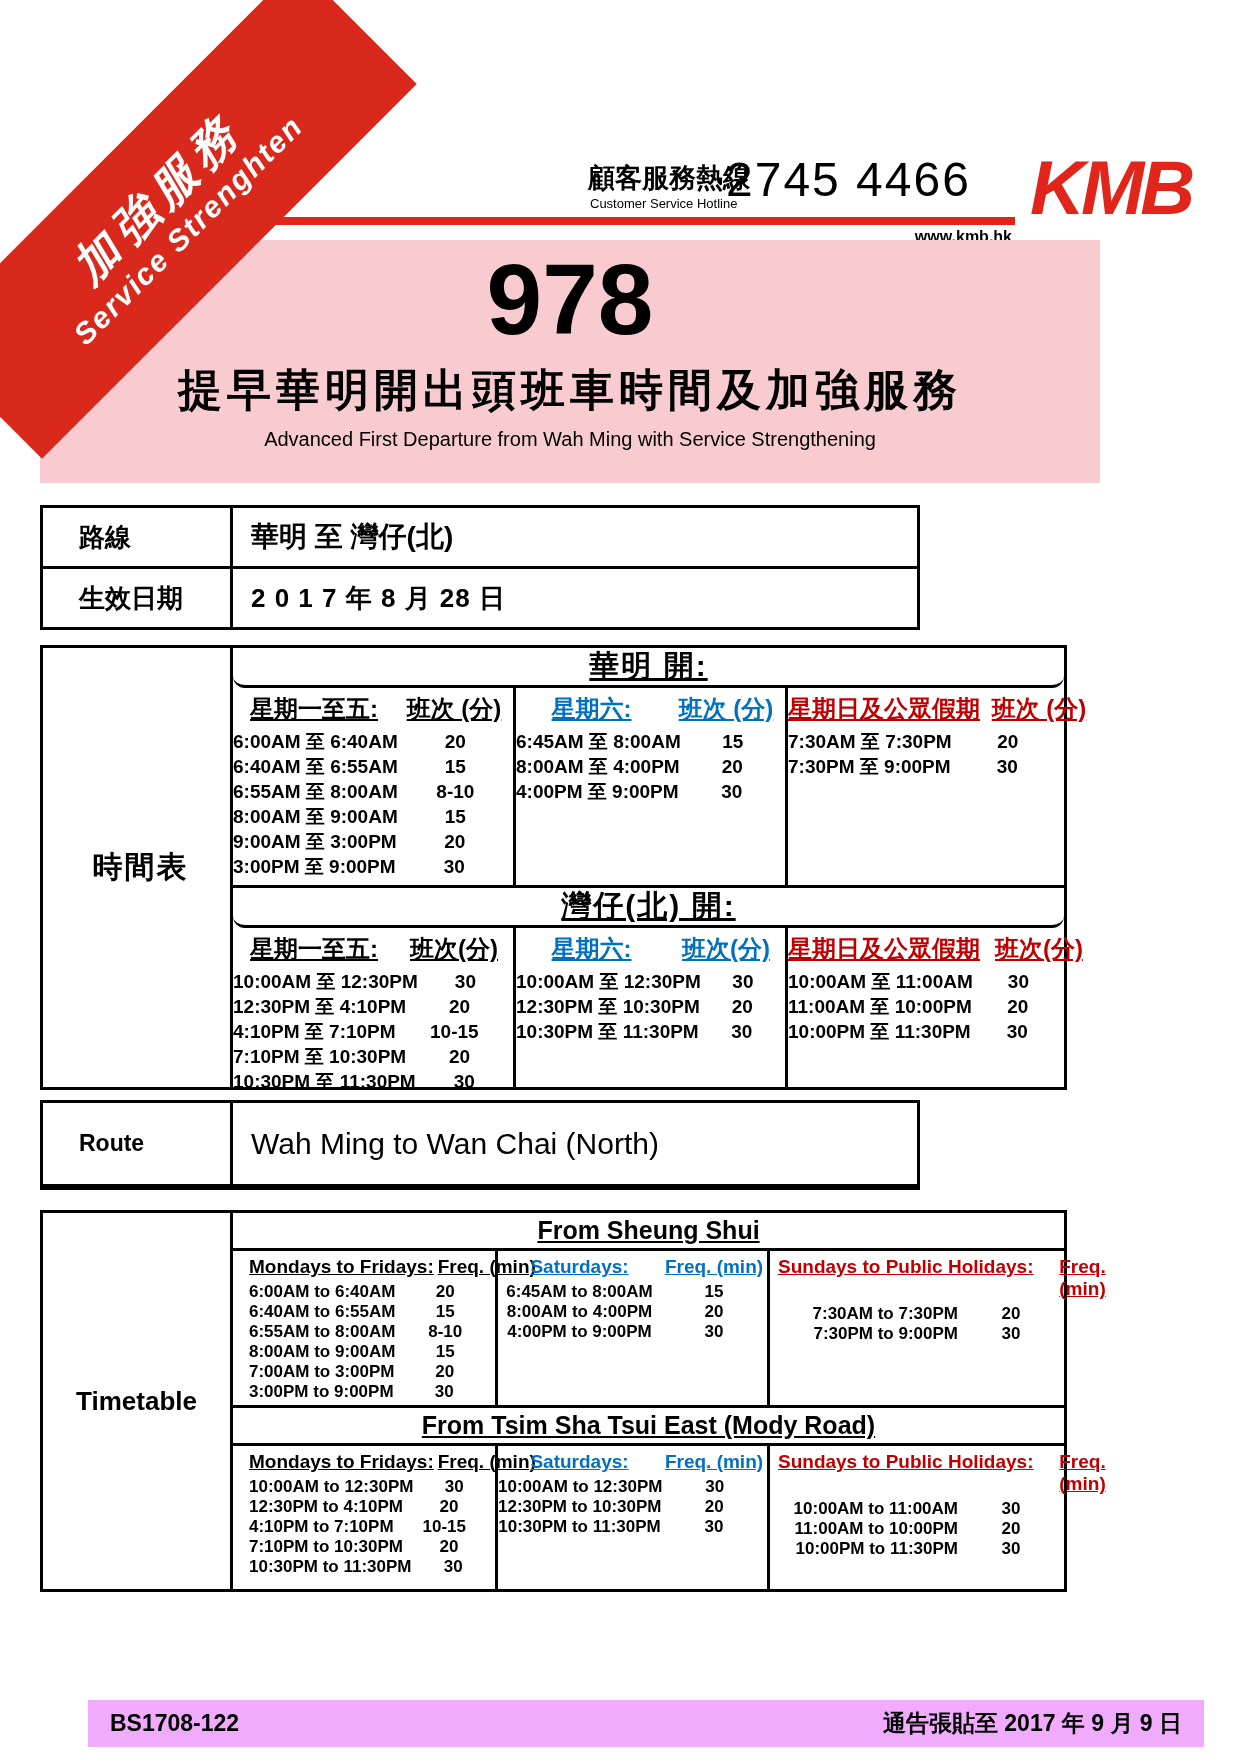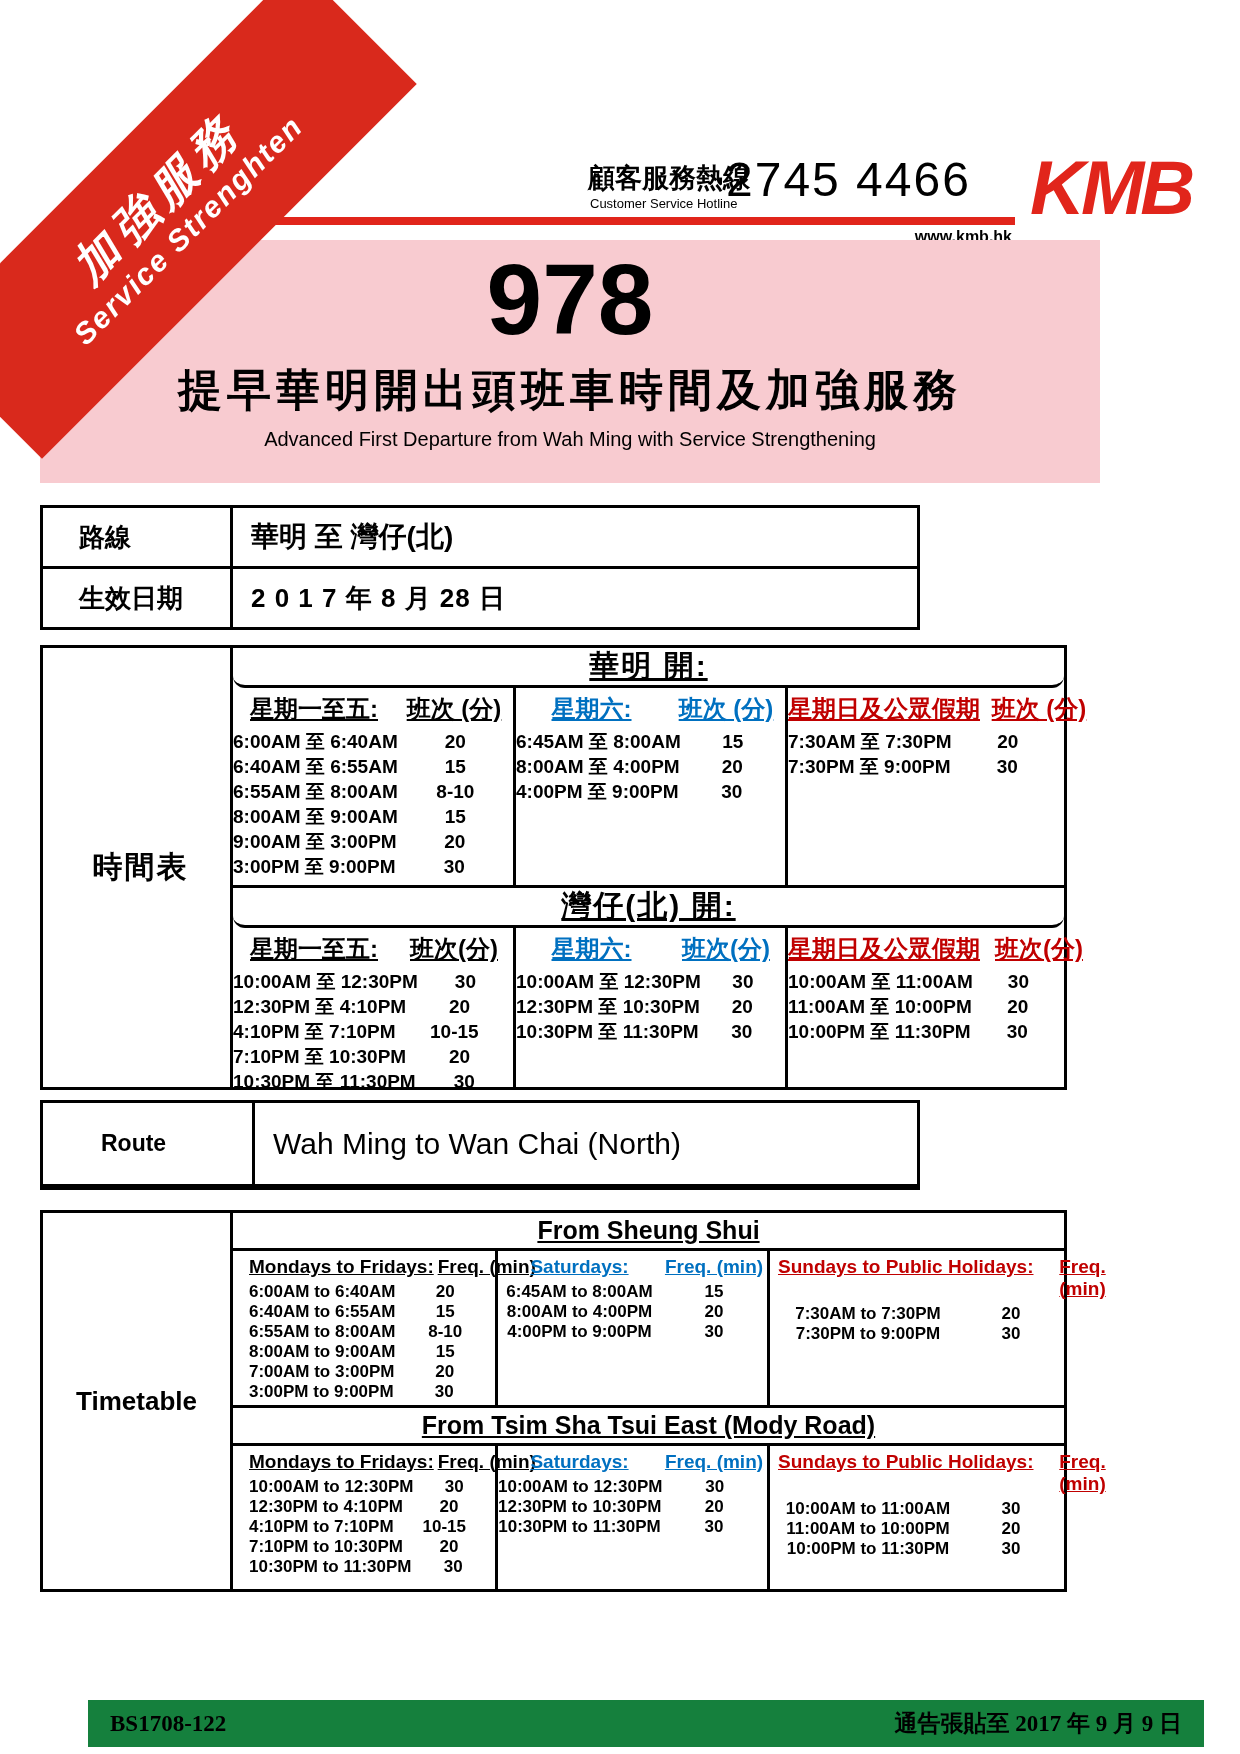--- a/index.html
+++ b/index.html
@@ -36,21 +36,21 @@
   .route-number { font-size: 100px; font-weight: bold; line-height: 106px; }
   .banner-zh { font-size: 44px; font-weight: bold; letter-spacing: 5px; line-height: 52px; margin-top: 12px; }
   .banner-en { font-size: 20px; line-height: 30px; margin-top: 8px; }
 
   
   .info-table { position: absolute; left: 40px; width: 880px; border: 3px solid #000; display: flex; flex-direction: column; background: #fff; }
   .info-row { display: flex; flex: 1; align-items: center; }
   .info-row.first { border-bottom: 3px solid #000; }
   .info-label { width: 187px; border-right: 0; padding-left: 36px; flex-shrink: 0; }
   .lbl-zh { font-size: 26px; font-weight: bold; }
-  .lbl-route { font-size: 23px; font-weight: bold; margin-left: 22px; }
+  .lbl-route { font-size: 23px; font-weight: bold; }
   .lbl-effdate { font-size: 19px; font-weight: bold; }
   .info-sep { width: 3px; align-self: stretch; background: #000; flex-shrink: 0; }
   .info-value { padding-left: 18px; }
   .val-zh-route { font-size: 28px; font-weight: bold; }
   .val-zh-date { font-size: 26px; font-weight: bold; letter-spacing: 1px; }
   .val-en-route { font-size: 30px; }
   .val-en-date { font-size: 33px; font-weight: bold; }
 
   
   .box { position: absolute; left: 40px; width: 1027px; border: 3px solid #000; display: flex; background: #fff; }
@@ -90,29 +90,28 @@
   #en-content .tt-row { font-size: 17px; line-height: 20px; }
   .tt-row .tm { flex: 1; text-align: center; white-space: nowrap; }
   .tt-row .fq { text-align: center; }
 
   
   .saturday .tt-head { color: #0070c0; }
   .sunday .tt-head { color: #c00000; }
 
   
   #en-content .c0 .tt-head .day, #en-content .c0 .tt-row .tm { text-align: left; padding-left: 16px; }
-  #en-content .c2 .tt-head .day, #en-content .c2 .tt-row .tm { text-align: center; padding-left: 8px; }
+  #en-content .c2 .tt-head .day, #en-content .c2 .tt-row .tm { text-align: right; padding-left: 8px; }
   #en-content .c2 .tt-head .fq { width: 98px; }
 
   
   .footer {
     position: absolute; left: 88px; top: 1700px; width: 1116px; height: 47px;
-    background: #15803d; display: flex; align-items: center; justify-content: space-between;
+    background: #f0abfc; display: flex; align-items: center; justify-content: space-between;
     padding: 0 22px;
-    font-family: Liberation Serif, serif;
   }
   .footer .code { font-size: 23px; font-weight: bold; }
   .footer .notice { font-size: 23px; font-weight: bold; }
 </style>
 </head>
 <body>
 
 <div class="page">
 
   <div class="ribbon">

